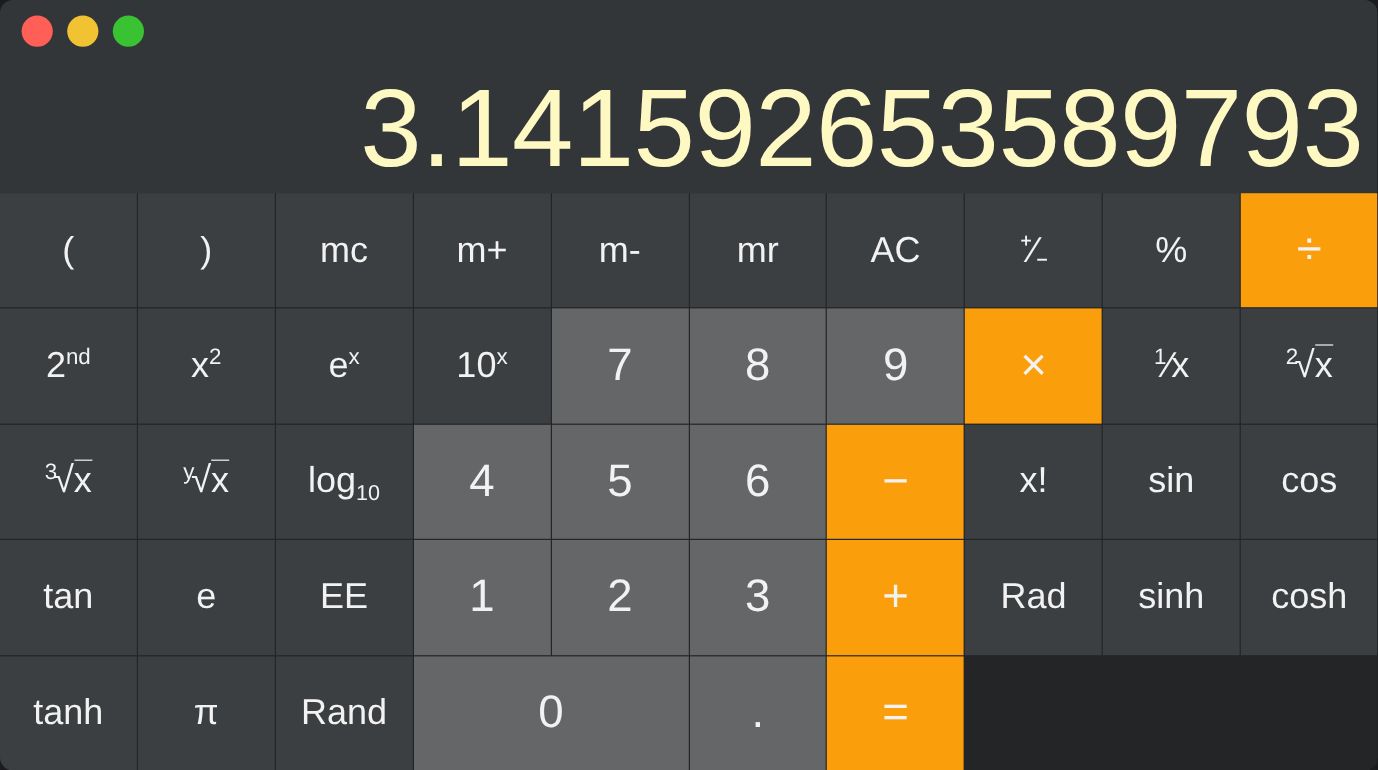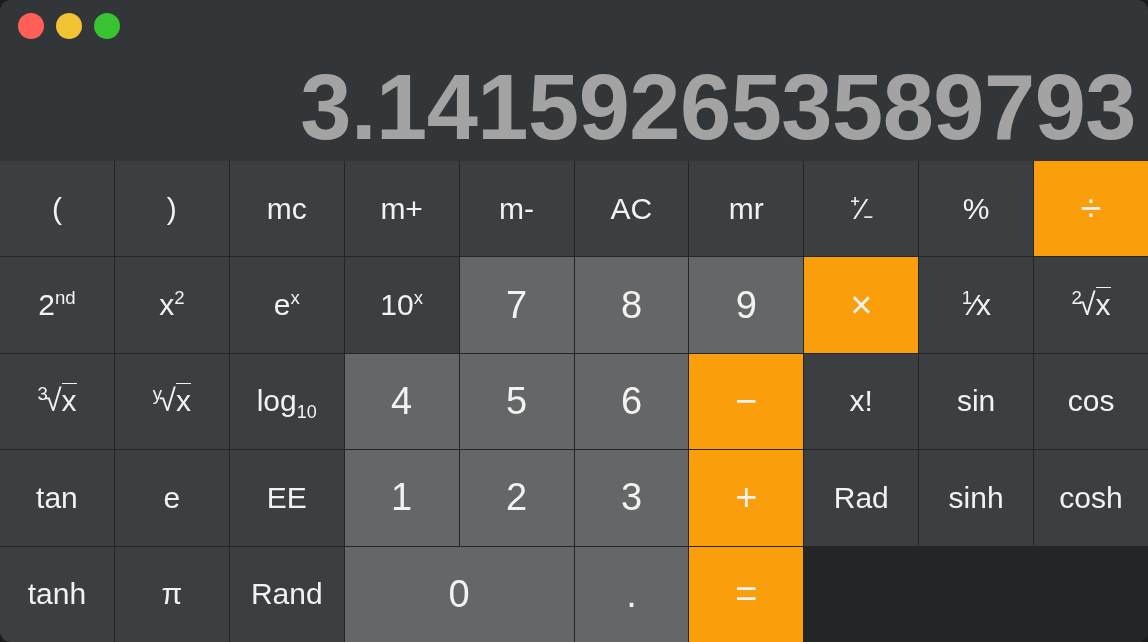--- a/index.html
+++ b/index.html
@@ -52,24 +52,24 @@
   .light.close   { background: #ff5f57; }
   .light.minimize{ background: #f1c232; }
   .light.zoom    { background: #39c231; }
 
   #display {
     position: absolute;
     right: 12px;
     bottom: 8px;
     left: 120px;
     text-align: right;
-    color: #a3a3a3;
+    color: #fef9c3;
     font-size: 92px;
     line-height: 1.0;
-    font-weight: 700;
+    font-weight: 400;
     letter-spacing: -0.5px;
     white-space: nowrap;
     overflow: hidden;
   }
 
   
   #keypad {
     position: absolute;
     left: 0;
     top: 161px;
@@ -159,24 +159,24 @@
       <div class="key fn">
         <span><span class="lbl">mc</span></span>
       </div>
       <div class="key fn">
         <span><span class="lbl">m+</span></span>
       </div>
       <div class="key fn">
         <span><span class="lbl">m-</span></span>
       </div>
       <div class="key fn">
+        <span><span class="lbl">mr</span></span>
+      </div>
+      <div class="key fn">
         <span><span class="lbl">AC</span></span>
-      </div>
-      <div class="key fn">
-        <span><span class="lbl">mr</span></span>
       </div>
       <div class="key fn">
         <span><span class="lbl plusminus">⁺⁄₋</span></span>
       </div>
       <div class="key fn">
         <span><span class="lbl">%</span></span>
       </div>
       <div class="key op">
         <span><span class="lbl">÷</span></span>
       </div>

